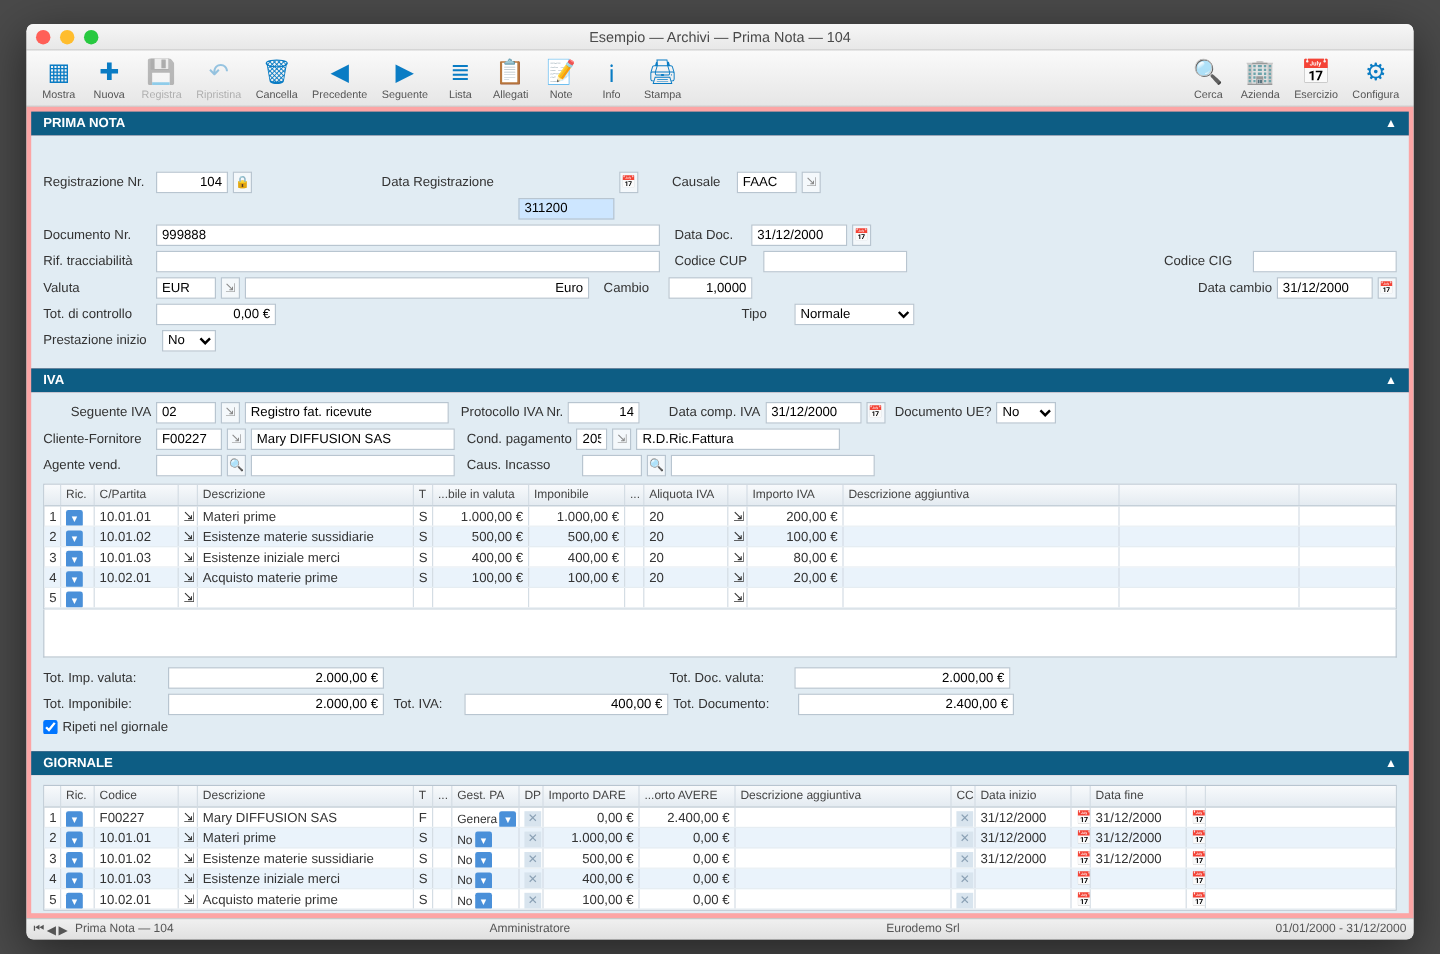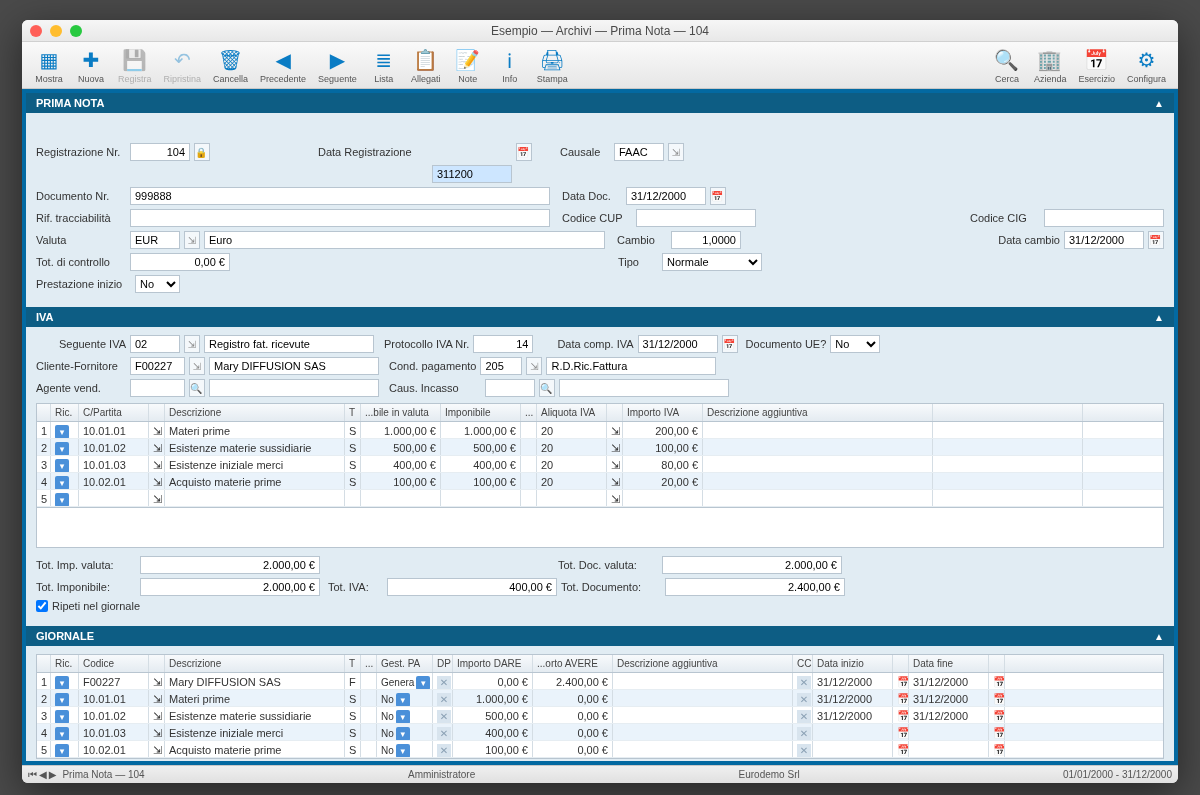--- a/index.html
+++ b/index.html
@@ -8,21 +8,21 @@
 .titlebar { height: 22px; background: linear-gradient(#f6f6f6,#e8e8e8); display: flex; align-items: center; padding: 0 8px; position: relative; border-bottom: 1px solid #d0d0d0; }
 .traffic { display: flex; gap: 8px; }
 .dot { width: 12px; height: 12px; border-radius: 50%; }
 .dot.red { background: #ff5f57; } .dot.yellow { background: #ffbd2e; } .dot.green { background: #28c940; }
 .titlebar-title { position: absolute; left: 0; right: 0; text-align: center; font-size: 12px; color: #4a4a4a; }
 .toolbar { background: linear-gradient(#fafafa,#e6e6e6); border-bottom: 1px solid #c8c8c8; padding: 4px 6px; display: flex; align-items: flex-end; }
 .tbtn { display: flex; flex-direction: column; align-items: center; padding: 0 6px; font-size: 9px; color: #555; cursor: pointer; min-width: 42px; }
 .tbtn.disabled { opacity: 0.4; }
 .tbtn .ticon { width: 28px; height: 28px; display: flex; align-items: center; justify-content: center; font-size: 20px; color: #0a7cc4; }
 .tspacer { flex: 1; }
-.content { background: #0369a1; padding: 4px; }
+.content { background: #fca5a5; padding: 4px; }
 .panel-head { background: #0d5d84; color: #fff; font-size: 11px; font-weight: bold; padding: 4px 10px; display: flex; justify-content: space-between; align-items: center; }
 .panel-head .collapse { color: #fff; font-size: 10px; }
 .panel-body { background: #e1ecf3; padding: 8px 10px 10px 10px; font-size: 11px; color: #333; }
 .row { display: flex; align-items: center; margin-bottom: 4px; gap: 4px; }
 .lbl { font-size: 11px; color: #333; }
 input[type=text], .field { height: 18px; border: 1px solid #b8c5d0; background: #fff; font-size: 11px; padding: 0 4px; }
 .field.sel { background: #cde6ff; margin-top: 44px; }
 .lockicon, .lookup, .calicon, .srch { width: 16px; height: 18px; display: inline-flex; align-items: center; justify-content: center; font-size: 10px; color: #888; border: 1px solid #b8c5d0; background: #f4f8fb; }
 select { height: 18px; font-size: 11px; border: 1px solid #b8c5d0; background: #fff; }
 .grid { border: 1px solid #b8c5d0; background: #fff; }
@@ -158,21 +158,21 @@
         <span class="lbl" style="width:70px;margin-left:8px">Codice CUP</span>
         <input type="text" style="width: 120px;">
         <span style="flex:1"></span>
         <span class="lbl" style="width:70px">Codice CIG</span>
         <input type="text" style="width: 120px;">
       </div>
       <div class="row">
         <span class="lbl" style="width:90px">Valuta</span>
         <input type="text" style="width: 50px;" value="EUR">
         <span class="lookup">⇲</span>
-        <input type="text" style="width: 401px;" value="Euro">
+        <input type="text" style="width: 287px; text-align: right;" value="Euro">
         <span class="lbl" style="width:50px;margin-left:8px">Cambio</span>
         <input type="text" style="width: 70px; text-align: right;" value="1,0000">
         <span style="flex:1"></span>
         <span class="lbl">Data cambio</span>
         <input type="text" style="width: 80px;" value="31/12/2000">
         <span class="calicon">📅</span>
       </div>
       <div class="row">
         <span class="lbl" style="width:90px">Tot. di controllo</span>
         <input type="text" style="width: 100px; text-align: right;" value="0,00 €">
@@ -203,21 +203,21 @@
         <span class="calicon">📅</span>
         <span class="lbl" style="margin-left:4px">Documento UE?</span>
         <select style="width:50px"><option>No</option></select>
       </div>
       <div class="row">
         <span class="lbl" style="width:90px">Cliente-Fornitore</span>
         <input type="text" style="width: 55px;" value="F00227">
         <span class="lookup">⇲</span>
         <input type="text" style="width: 170px;" value="Mary DIFFUSION SAS">
         <span class="lbl" style="margin-left:6px">Cond. pagamento</span>
-        <input type="text" style="width: 42px;" value="205">
+        <input type="text" style="width: 26px;" value="205">
         <span class="lookup">⇲</span>
         <input type="text" style="width: 170px;" value="R.D.Ric.Fattura">
       </div>
       <div class="row">
         <span class="lbl" style="width:90px">Agente vend.</span>
         <input type="text" style="width: 55px;">
         <span class="srch">🔍</span>
         <input type="text" style="width: 170px;">
         <span class="lbl" style="margin-left:6px;width:92px">Caus. Incasso</span>
         <input type="text" style="width: 50px;">

